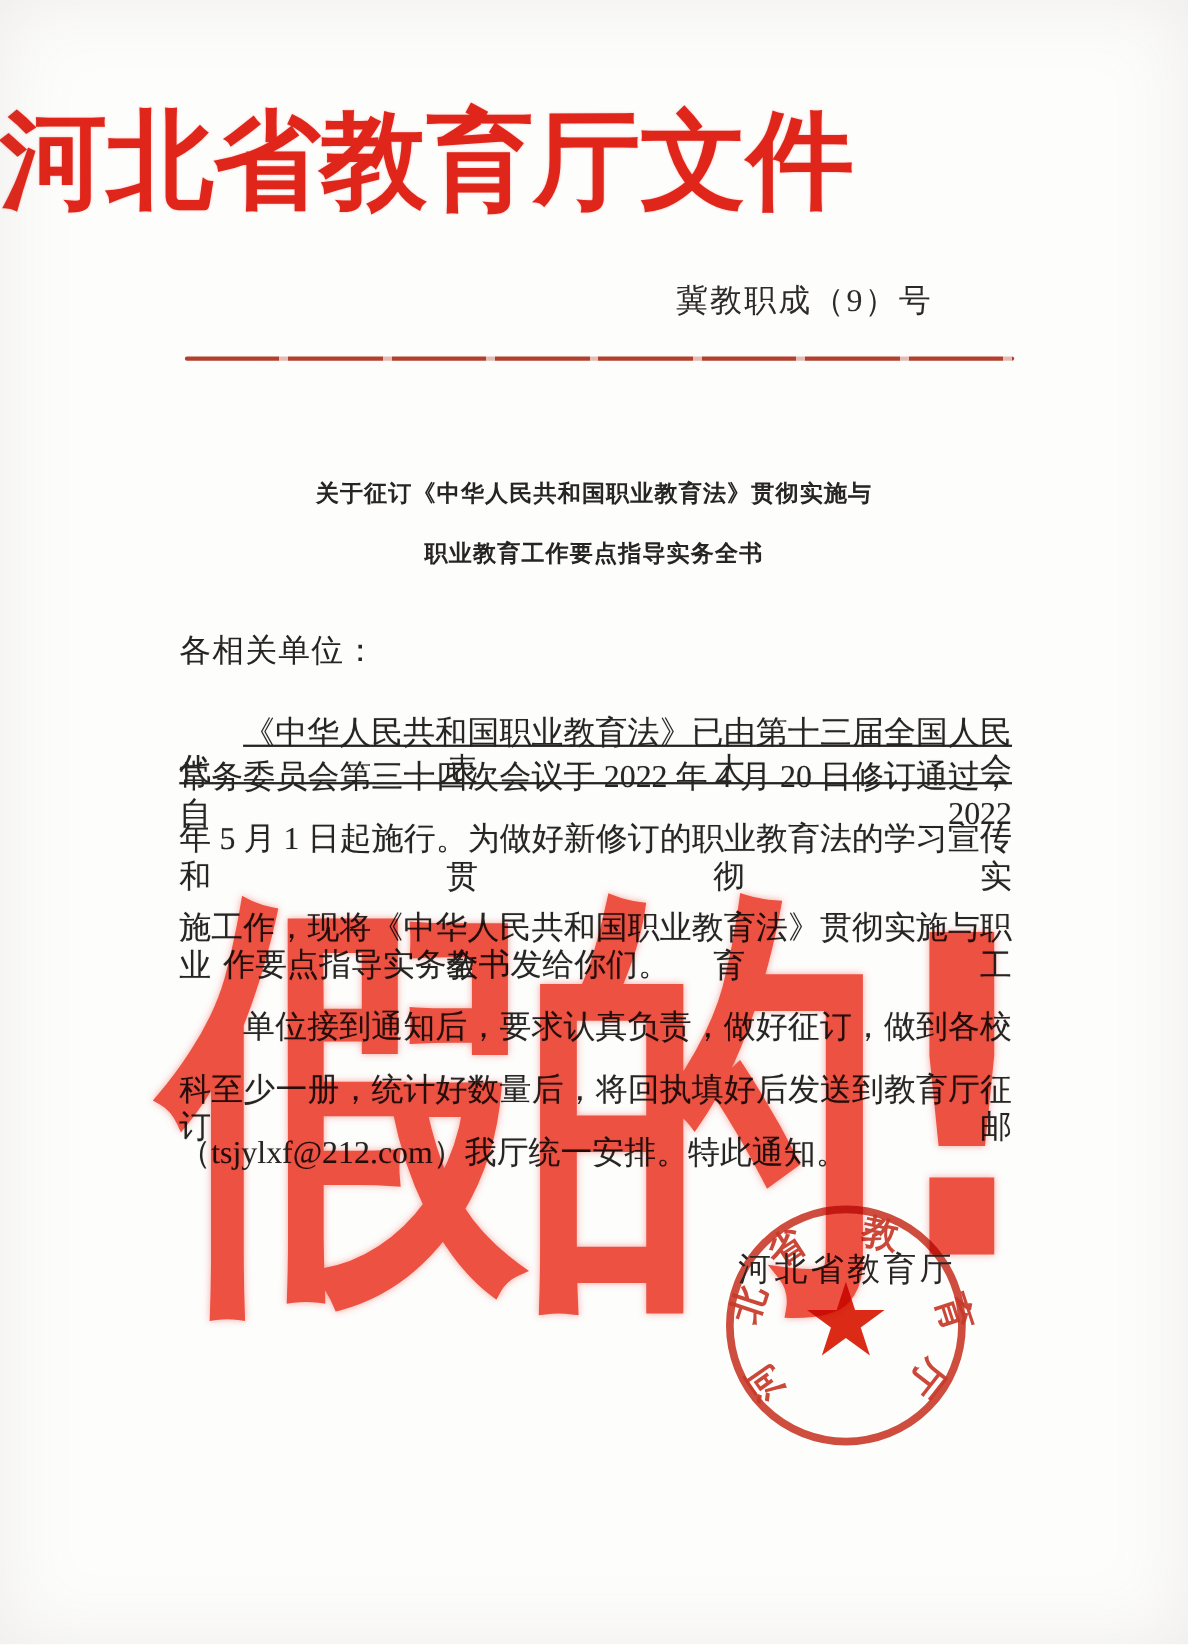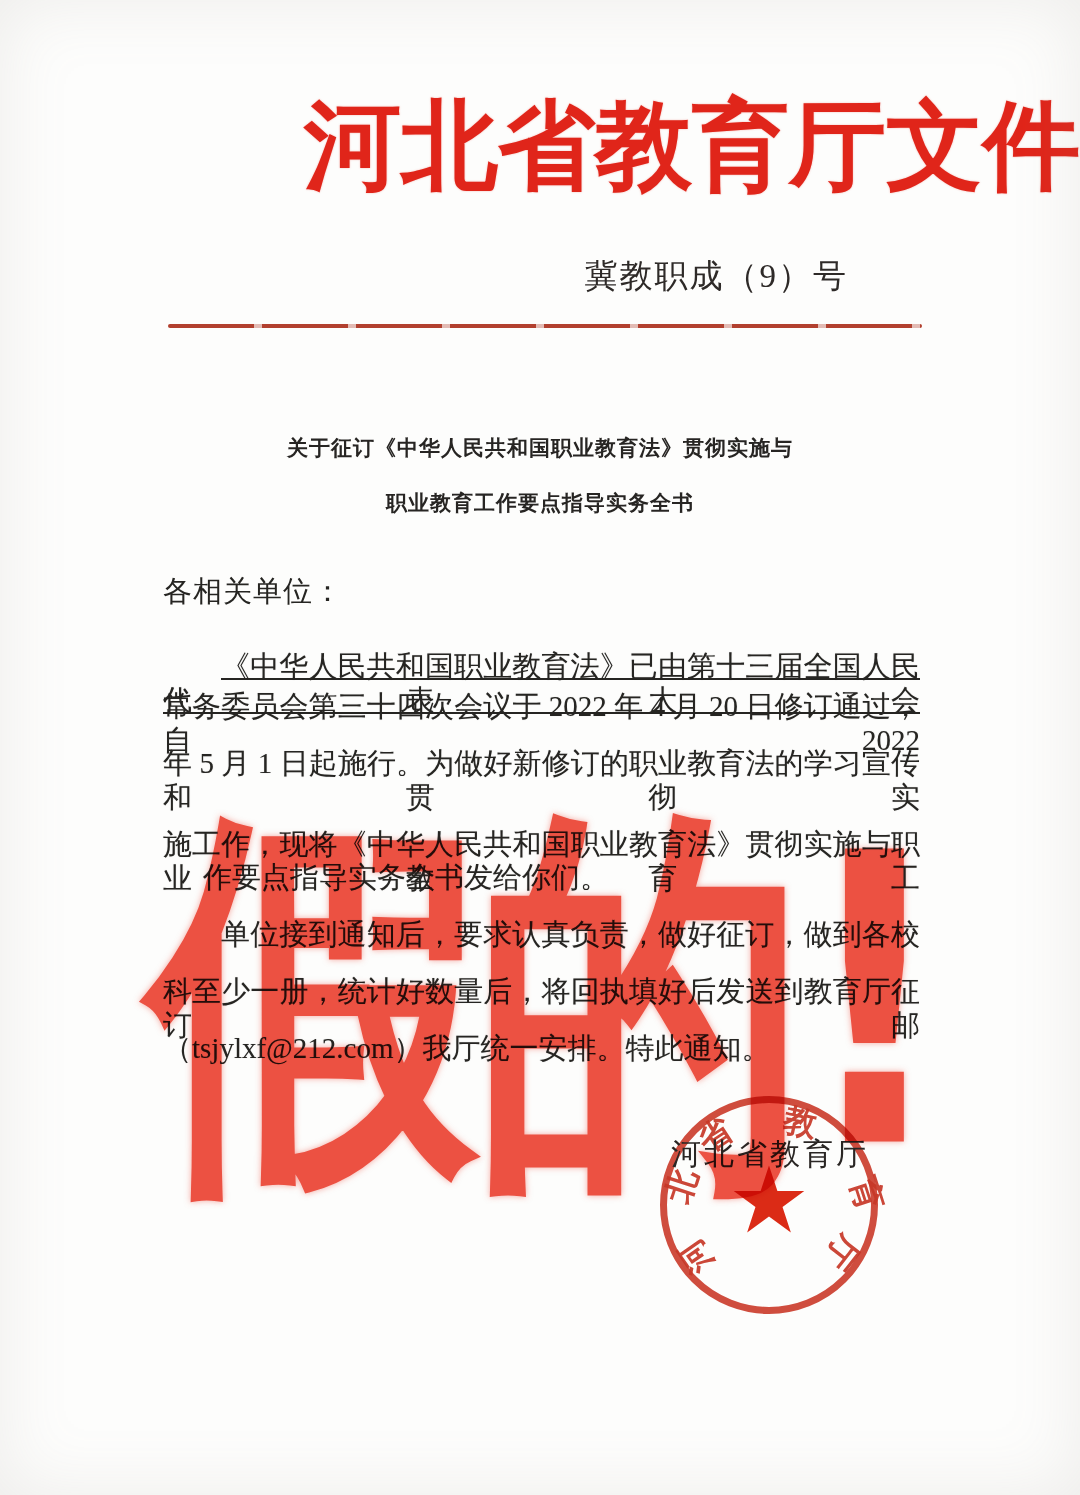--- a/index.html
+++ b/index.html
@@ -8,28 +8,28 @@
     background:#fdfdfc;
     font-family:"Liberation Serif","DejaVu Serif",serif;
   }
   .vignette{
     position:absolute;inset:0;pointer-events:none;z-index:20;
     box-shadow:inset 0 0 70px rgba(140,135,130,.14);
   }
   
   .hdr-title{
     position:absolute;top:94px;left:0;width:100%;
-    text-align:right;font-size:97px;font-weight:bold;
+    text-align:left;font-size:97px;font-weight:bold;
     color:#e0251a;letter-spacing:0px;line-height:1.1;
     text-shadow:0 0 2px rgba(224,37,26,.35);
     white-space:nowrap;
   }
   .doc-no{
     position:absolute;top:254px;right:232px;
-    font-size:33px;color:#2e2a28;letter-spacing:2px;
+    font-size:29px;color:#2e2a28;letter-spacing:2px;
   }
   .divider{
     position:absolute;top:324px;left:168px;width:754px;height:4px;
     background:repeating-linear-gradient(90deg,
       #b2402e 0px,#b2402e 86px,
       rgba(178,64,46,.35) 86px,rgba(178,64,46,.35) 94px);
     border-radius:2px;
   }
   
   .subj{

